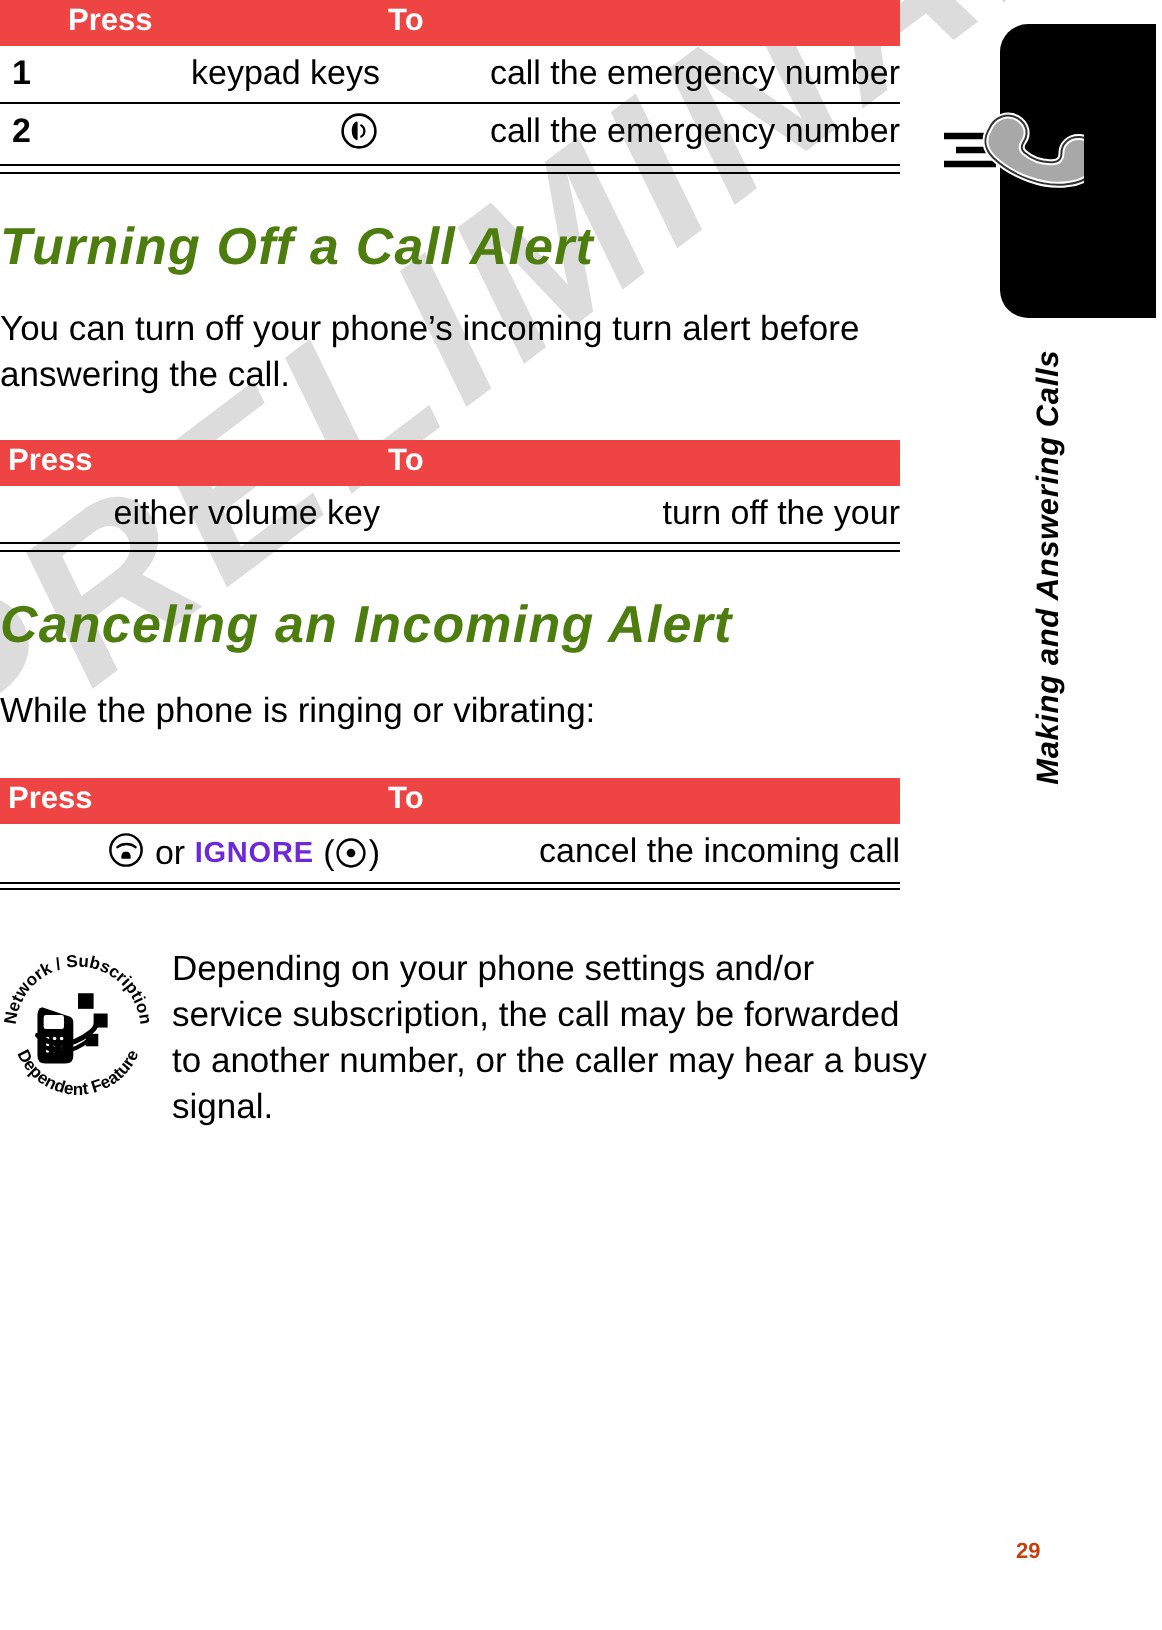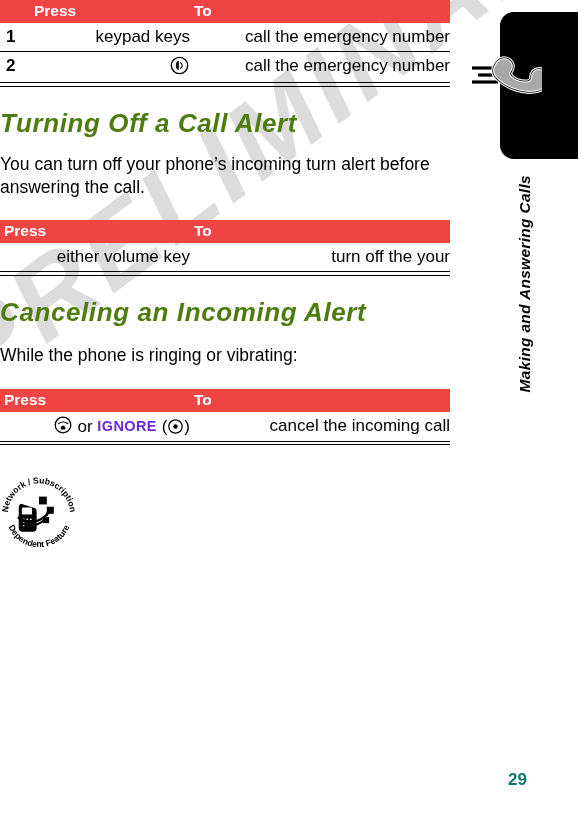--- a/index.html
+++ b/index.html
@@ -187,23 +187,23 @@
     white-space: nowrap;
     writing-mode: vertical-rl;
     transform: rotate(180deg);
     transform-origin: center;
     color: #000000;
   }
   .page-num {
     position: absolute;
     left: 38px;
     top: 770px;
-    font-size: 17px;
-    font-weight: bold;
-    color: #0f766e;
+    font-size: 11px;
+    font-weight: bold;
+    color: #c2410c;
   }
 </style>
 </head>
 <body>
 
 <div id="page">
 
   <div class="watermark">PRELIMINARY</div>
 
   <div class="content">
@@ -335,20 +335,21 @@
           </g>
 
           <path d="M24 56 q16 12 34 -2 q4 -3 4 -7" fill="none" stroke="#000" stroke-width="3.2" stroke-linecap="round"></path>
           <path d="M26 62 q16 10 32 -4" fill="none" stroke="#000" stroke-width="2.6" stroke-linecap="round"></path>
 
           <rect x="50" y="29" width="10" height="10" fill="#000"></rect>
           <rect x="60" y="42" width="9" height="9" fill="#000"></rect>
           <rect x="55" y="55" width="8" height="8" fill="#000"></rect>
         </svg>
       </div>
+      <div class="note-text">Depending on your phone settings and/or service subscription, the call may be forwarded to another number, or the caller may hear a busy signal.</div>
     </div>
 
   </div>
 
   <div class="sidebar">
     <div class="tab-block"></div>
     <div class="tab-icon">
       <svg viewBox="0 0 72 62" width="72" height="62" aria-hidden="true">
 
         <g stroke="#000" stroke-width="3.2" stroke-linecap="butt">

